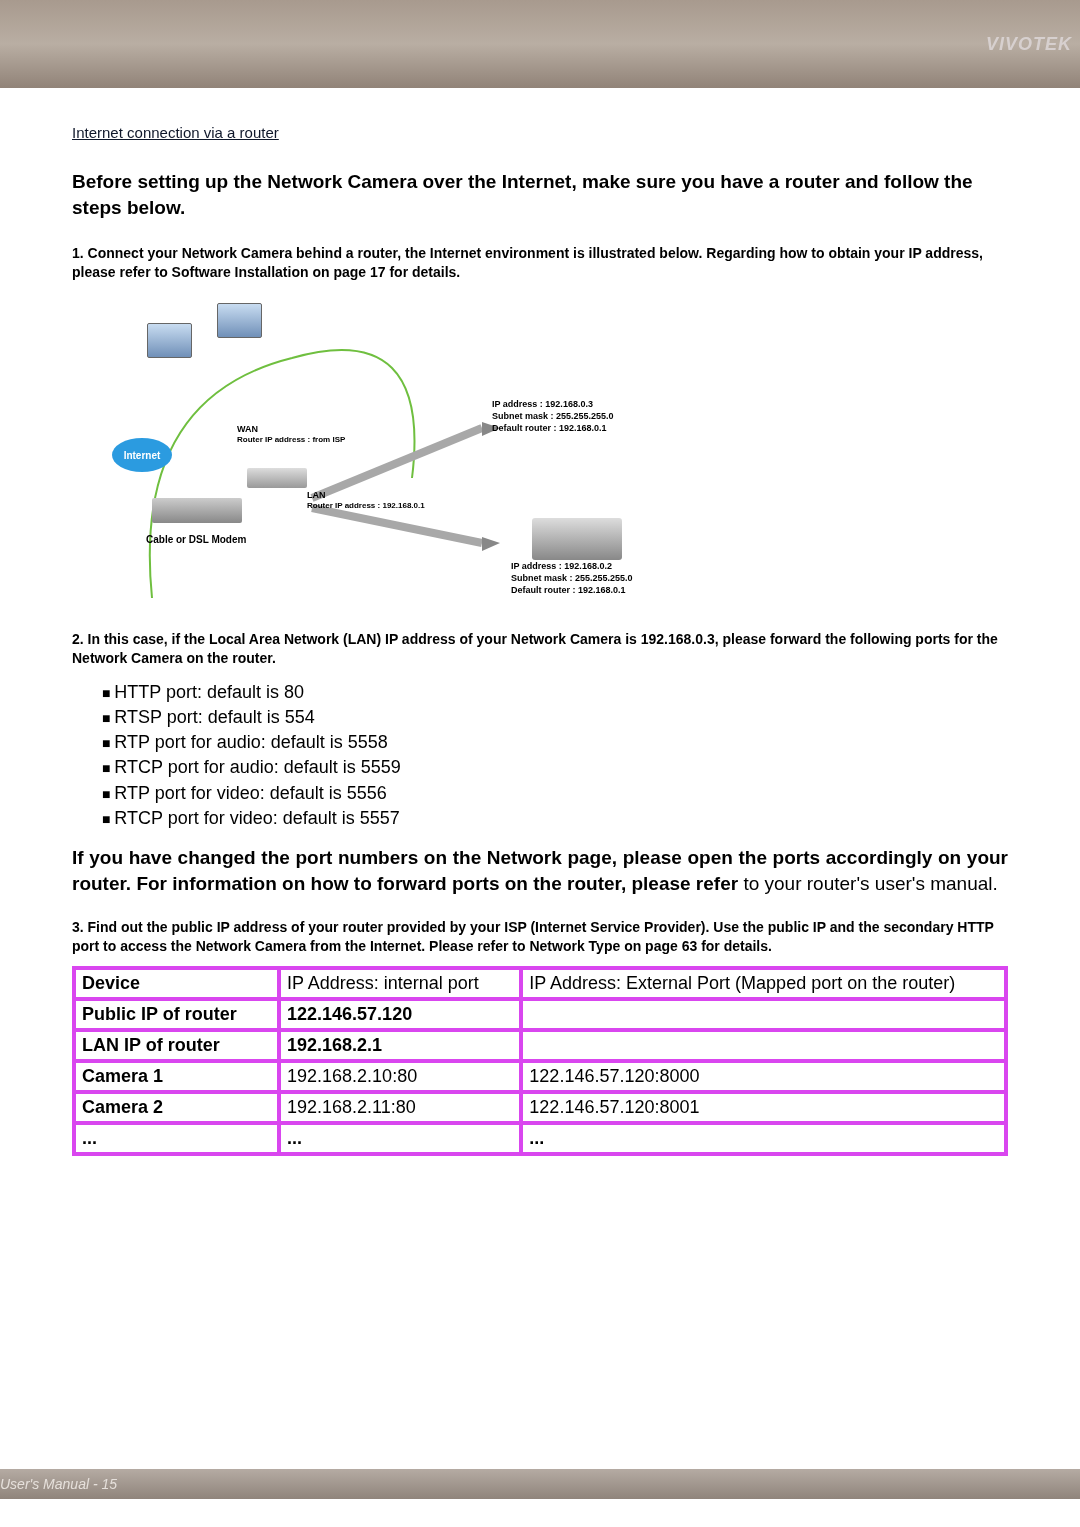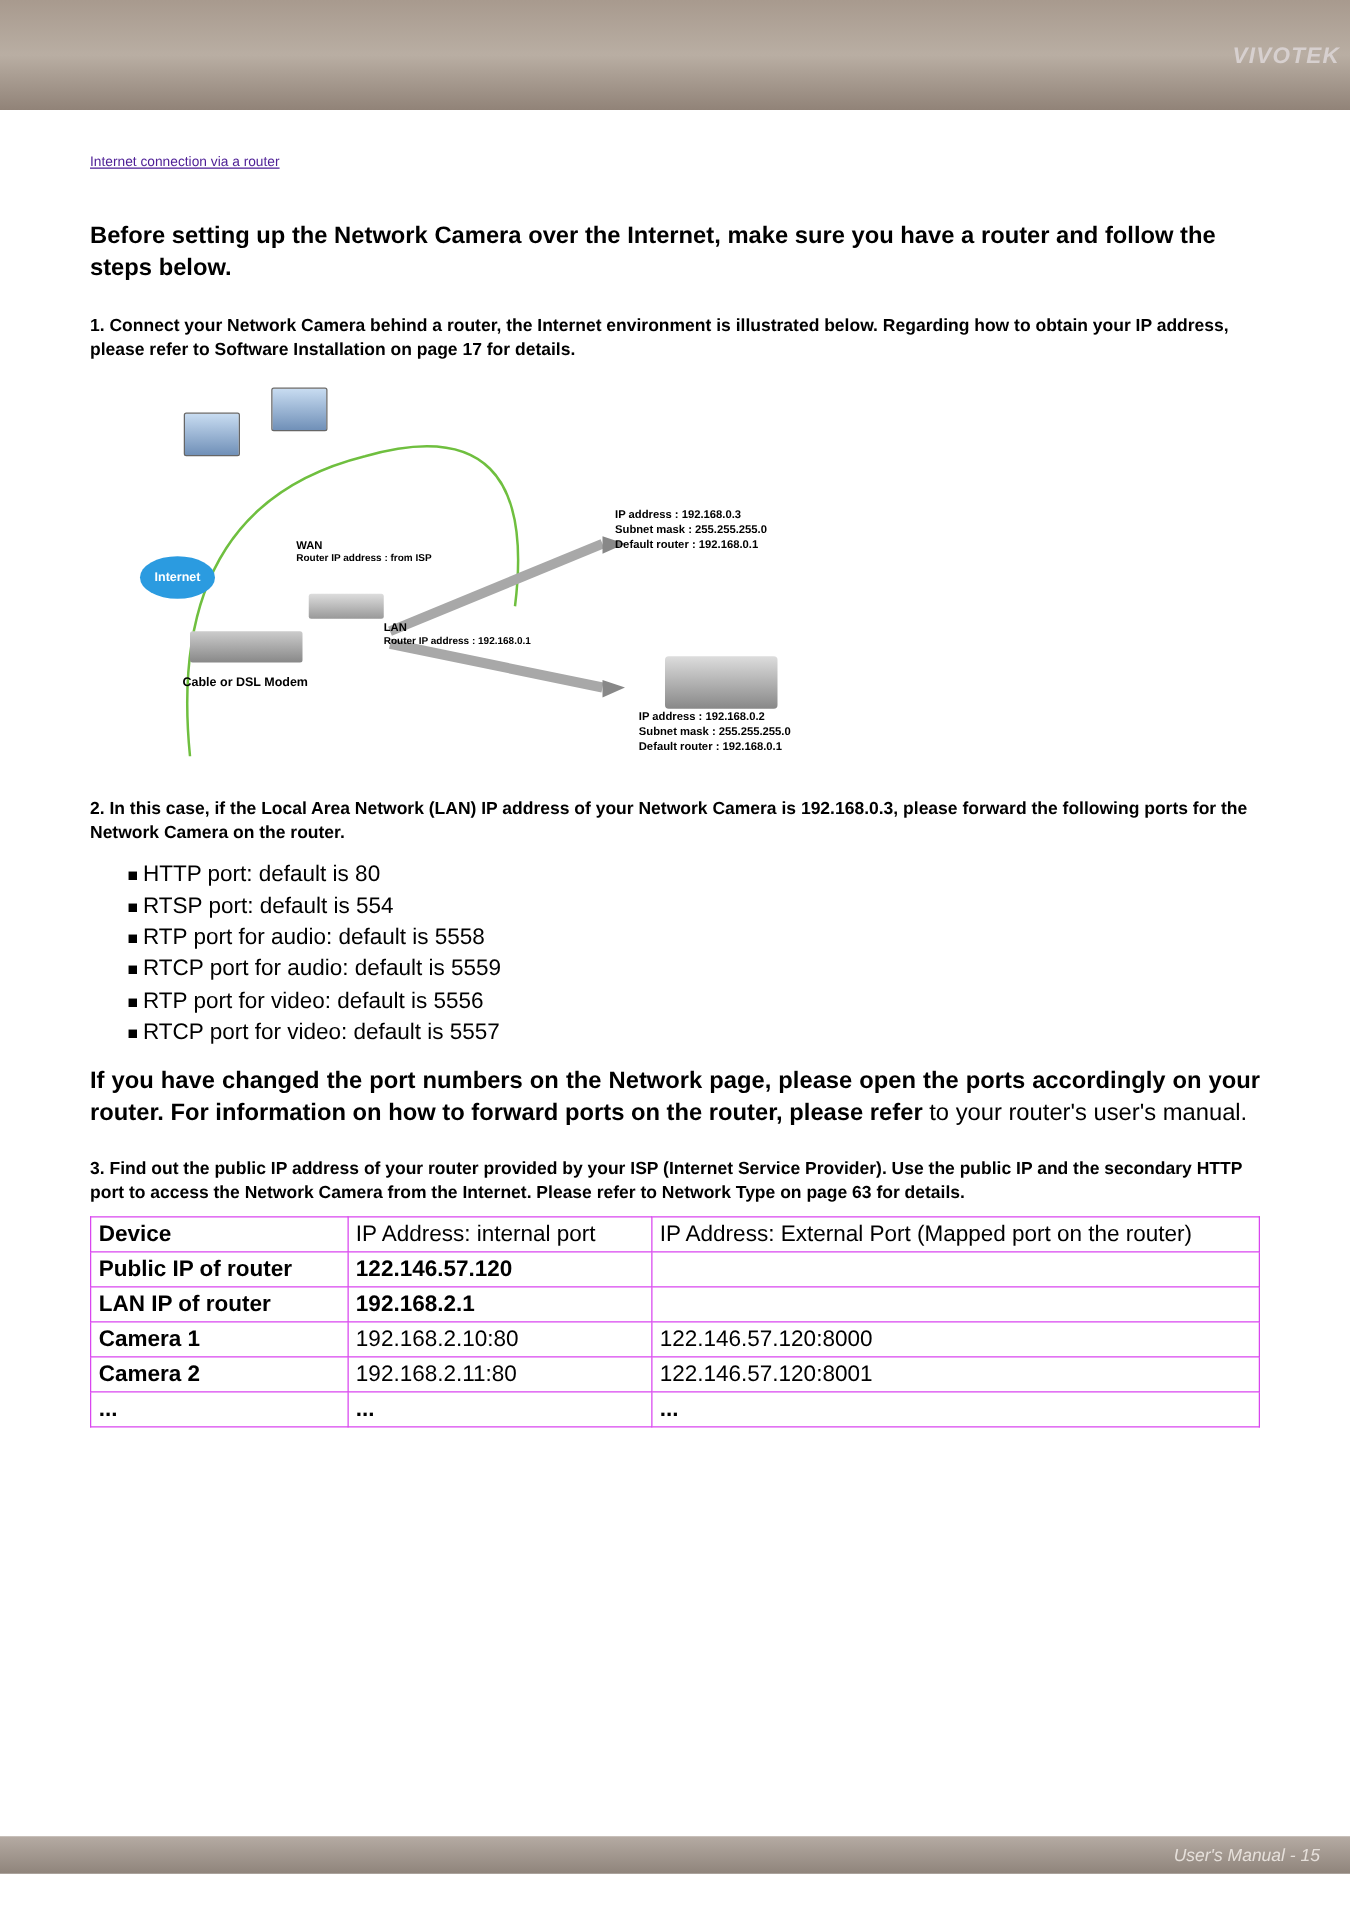--- a/index.html
+++ b/index.html
@@ -23,24 +23,24 @@
       font-weight: bold;
       font-style: italic;
       font-size: 18px;
       letter-spacing: 1px;
     }
     .content {
       padding: 36px 72px 0 72px;
     }
     .section-title {
       text-decoration: underline;
-      color: #4c1d95;
-      font-size: 11px;
+      color: #0f172a;
+      font-size: 15px;
       font-weight: normal;
-      margin-bottom: 40px;
+      margin-bottom: 28px;
     }
     .intro {
       font-weight: bold;
       font-size: 19px;
       line-height: 1.35;
       margin-bottom: 24px;
     }
     .step {
       font-weight: bold;
       font-size: 14px;
@@ -145,38 +145,38 @@
       font-size: 18px;
       margin-bottom: 6px;
       margin-top: 4px;
     }
     table {
       width: 100%;
       border-collapse: collapse;
       font-size: 18px;
     }
     td {
-      border: 1px solid #d946ef;
+      border: 4px solid #d946ef;
       padding: 3px 6px;
       vertical-align: top;
     }
     .th { font-weight: bold; }
     .th-plain { font-weight: normal; }
     .c1 { width: 22%; }
     .c2 { width: 26%; }
     .c3 { width: 52%; }
     .footer-bar {
       position: absolute;
       bottom: 28px;
       left: 0;
       right: 0;
       height: 30px;
       background: linear-gradient(to bottom, #b5aba3, #8f847b);
       display: flex;
-      justify-content: flex-end;
+      justify-content: flex-start;
       align-items: center;
       padding-right: 24px;
     }
     .footer-text {
       color: #e6e0db;
       font-style: italic;
       font-size: 14px;
     }
   </style>
 </head>

